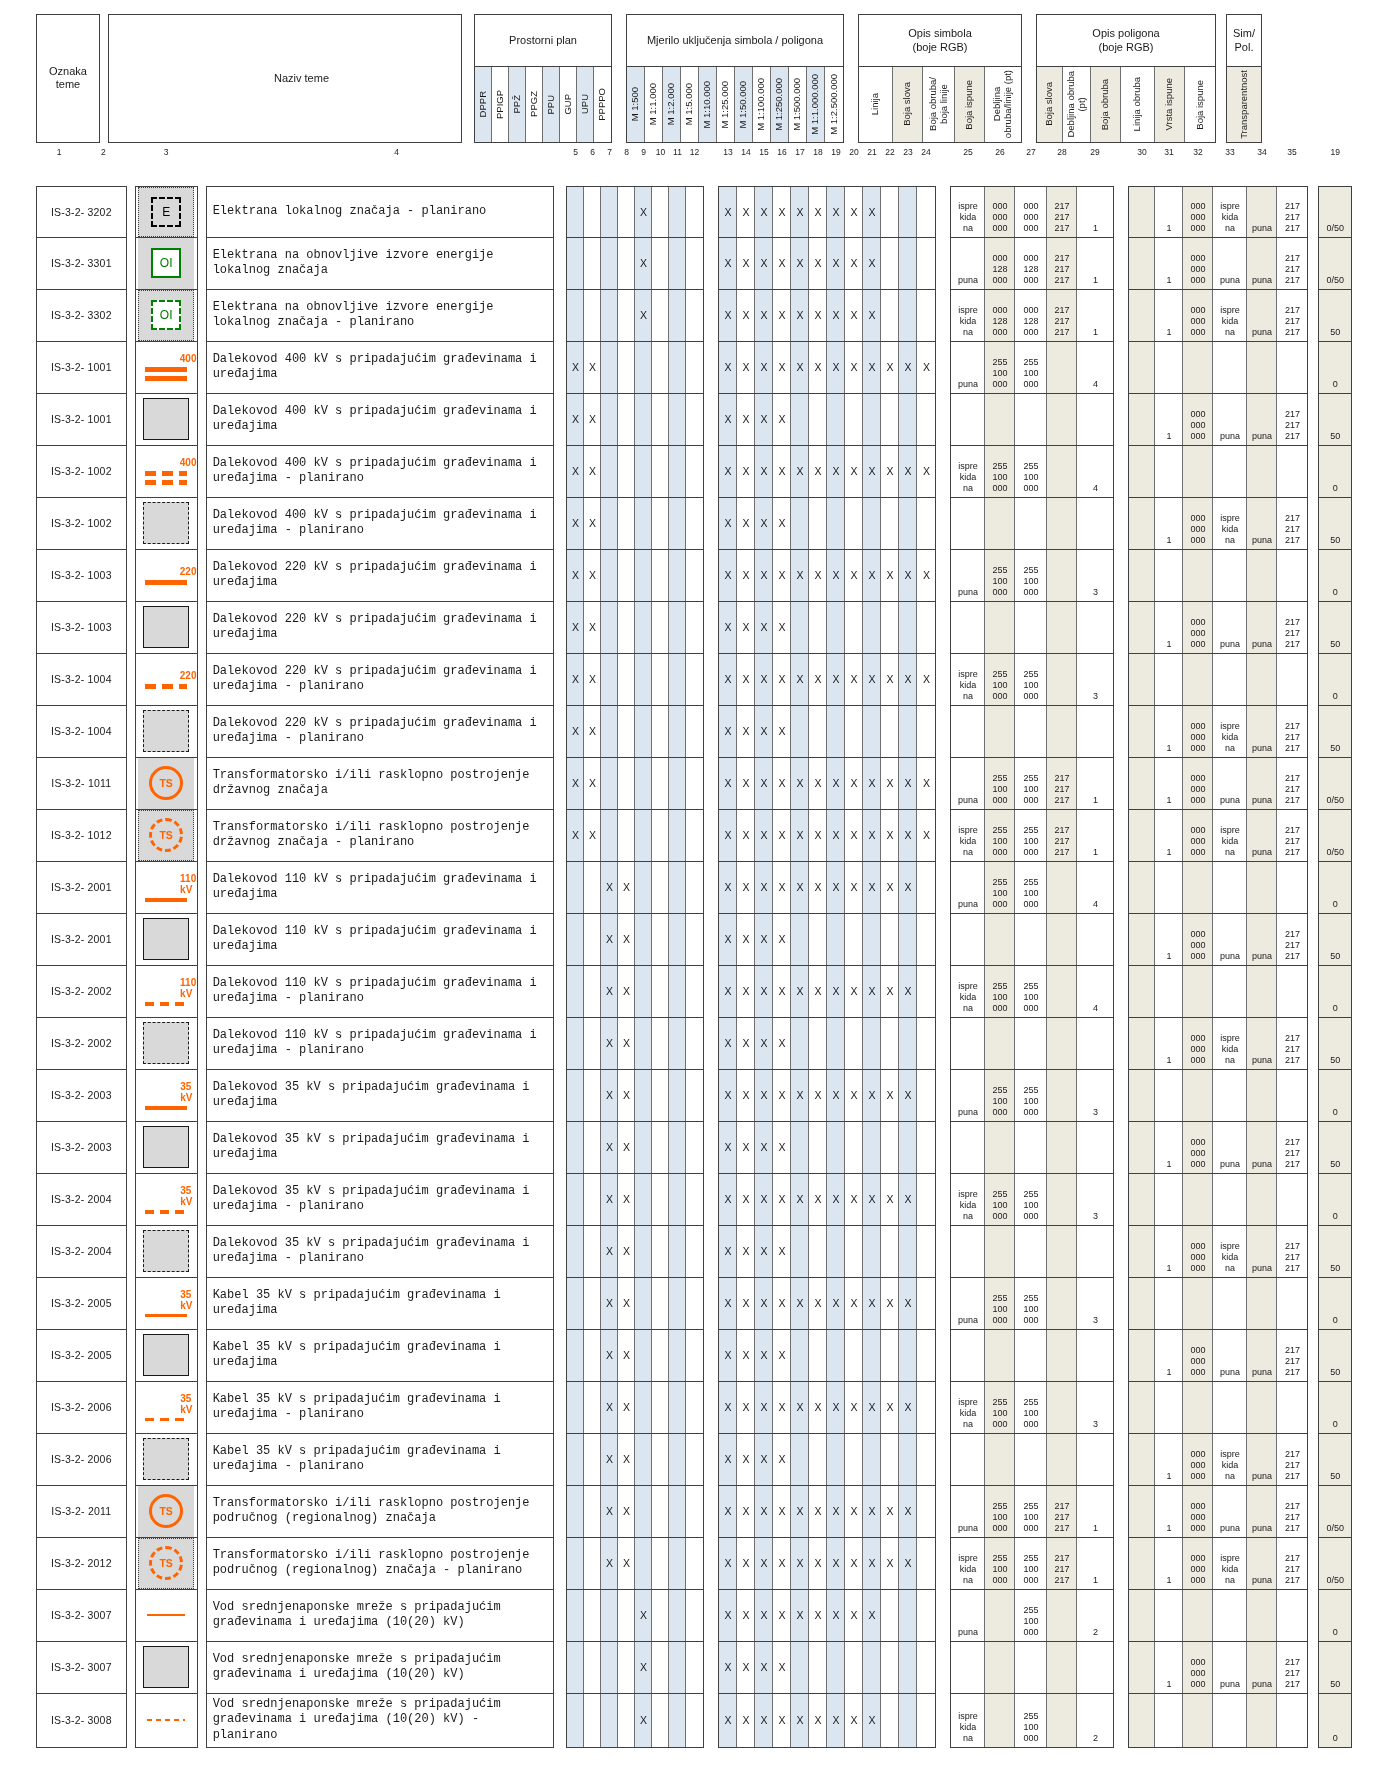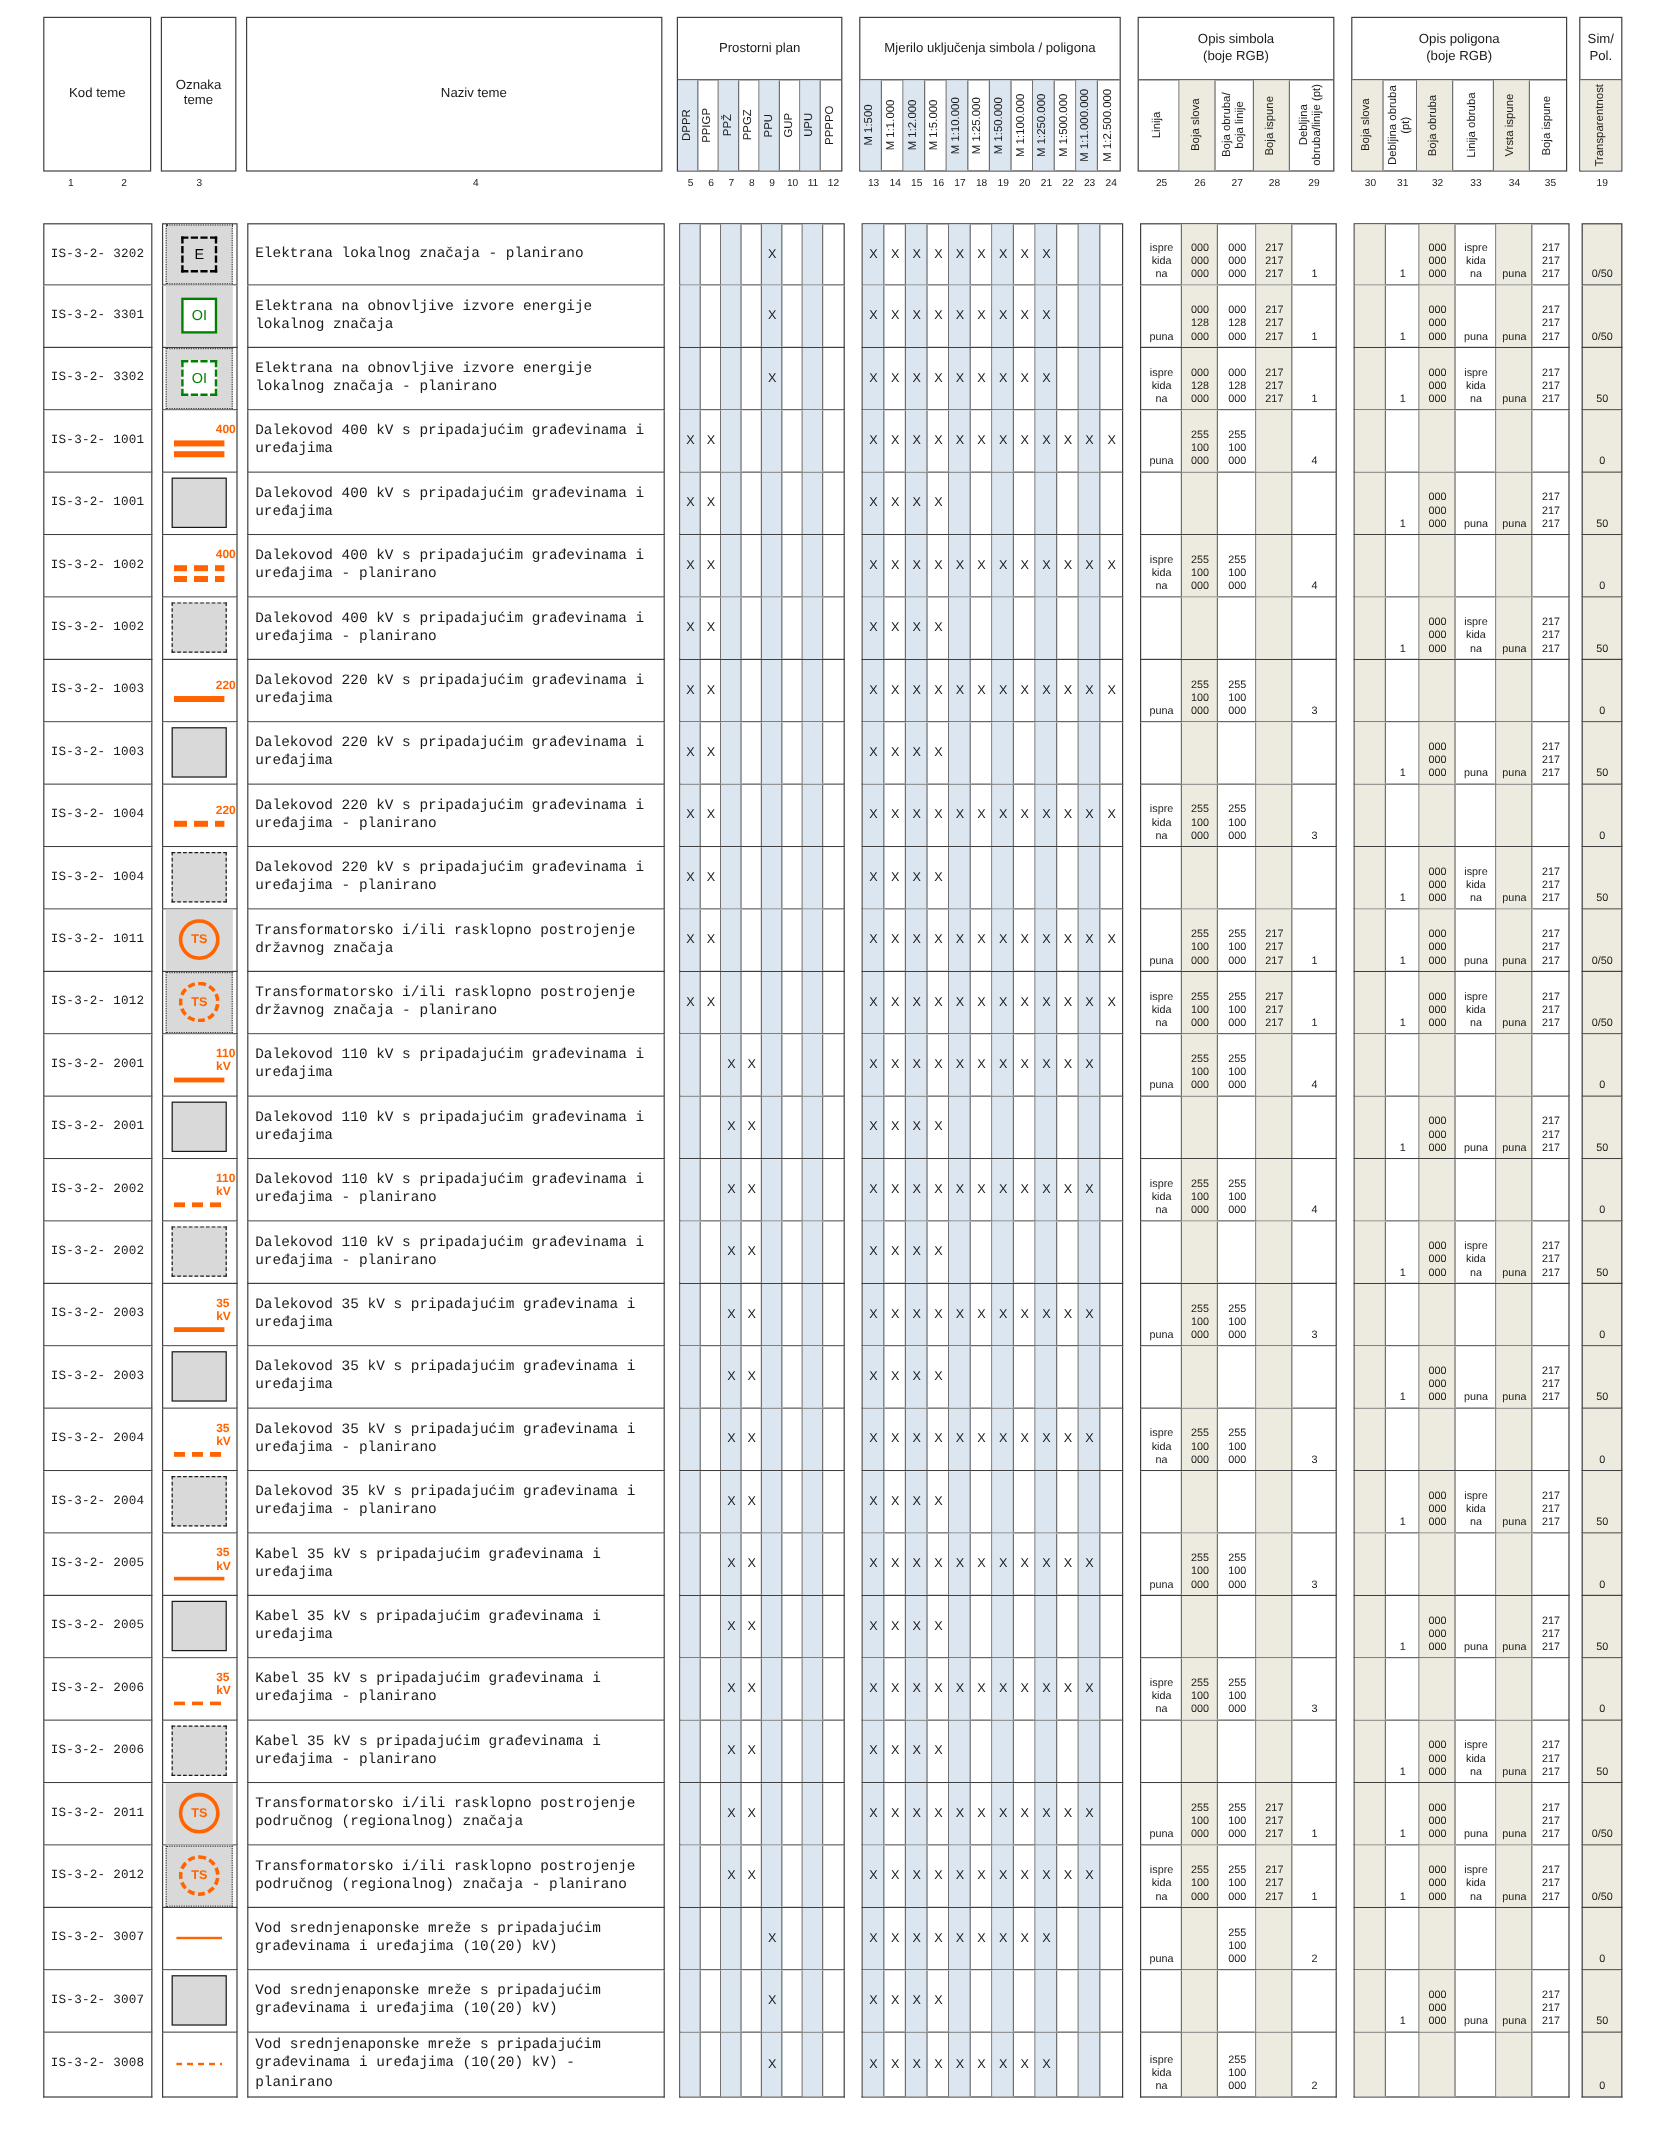--- a/index.html
+++ b/index.html
@@ -36,21 +36,21 @@
   .vlab { writing-mode: vertical-rl; transform: rotate(180deg); font-size:9.5px; line-height:1.15;
           white-space:pre-line; text-align:center; }
   .hd-labels .cell { padding:3px 0; }
   
   .nums { display:flex; margin-top:2px; height:15px; font-size:8.5px; color:#222; }
   .nums .sec { border-color:transparent; background:transparent; }
   .nums .cell { border-right:1px solid transparent; }
   .gap-after-header { height:26px; }
   
   .tbody .sec { min-height:52px; }
-  .kod-cell { align-items:center; justify-content:center; font-size:10.5px; letter-spacing:0.2px;font-family:Liberation Mono, monospace; }
+  .kod-cell { align-items:center; justify-content:center; font-size:10.5px; letter-spacing:0.2px; }
   .naz-cell { align-items:center; justify-content:flex-start; padding:3px 6px; font-size:12px; line-height:1.3;font-family:Liberation Mono, monospace; }
   .mark { font-size:10.5px; }
   .det { flex-direction:column; align-items:center; justify-content:flex-end;
          padding-bottom:3px; font-size:9px; line-height:11px; text-align:center; }
   .det span { display:block; }
   
   .oz-sec { align-items:stretch; justify-content:center; }
   .symwrap { flex:1; display:flex; align-items:center; justify-content:center; }
   .ozbg { align-self:stretch; flex:1; max-width:56px; display:flex; align-items:center; justify-content:center;
           background:#D9D9D9; }
@@ -65,21 +65,20 @@
   .lnlab { color:#FF6400; font-weight:bold; font-size:10px; margin-bottom:3px;margin-left:44px; }
   .ln { width:42px; background:#FF6400; }
   .ln + .ln { margin-top:4px; }
 </style>
 </head>
 <body>
 
 <div>
 
   <div class="trow hrow">
-    <div class="sec hd-single w-kod m8">Kod teme</div>
     <div class="sec hd-single w-oz m8" style="white-space:pre-line">Oznaka
 teme</div>
     <div class="sec hd-single w-naz m12">Naziv teme</div>
     <div class="sec hd-group m14">
       <div class="hd-title">Prostorni plan</div>
       <div class="hd-labels" id="plan-labels">
           <div class="cell pc blue">
             <span class="vlab">DPPR</span>
           </div>
           <div class="cell pc">

